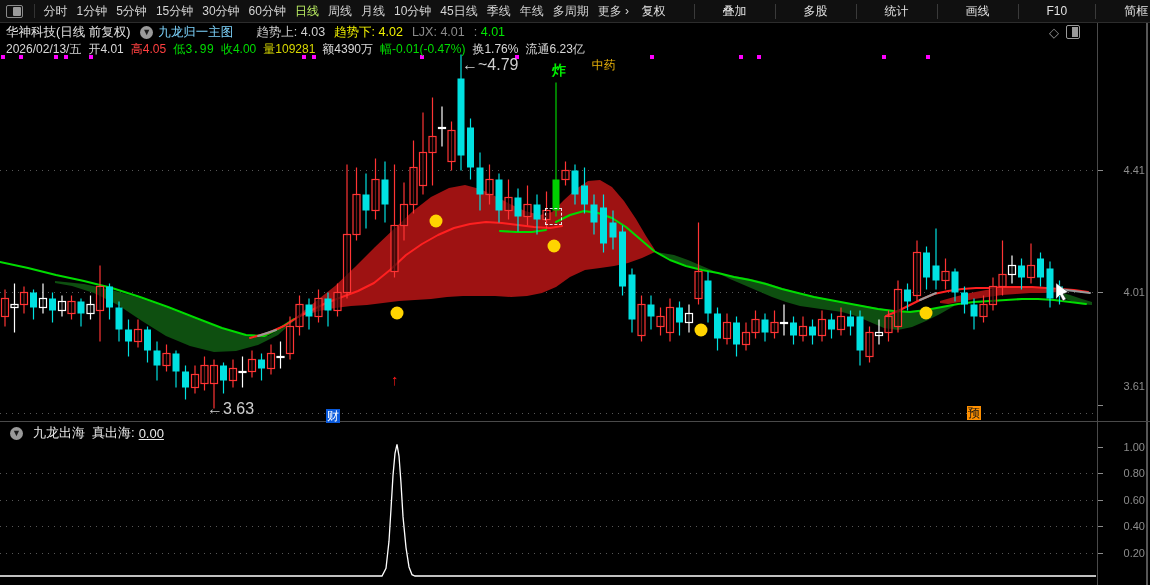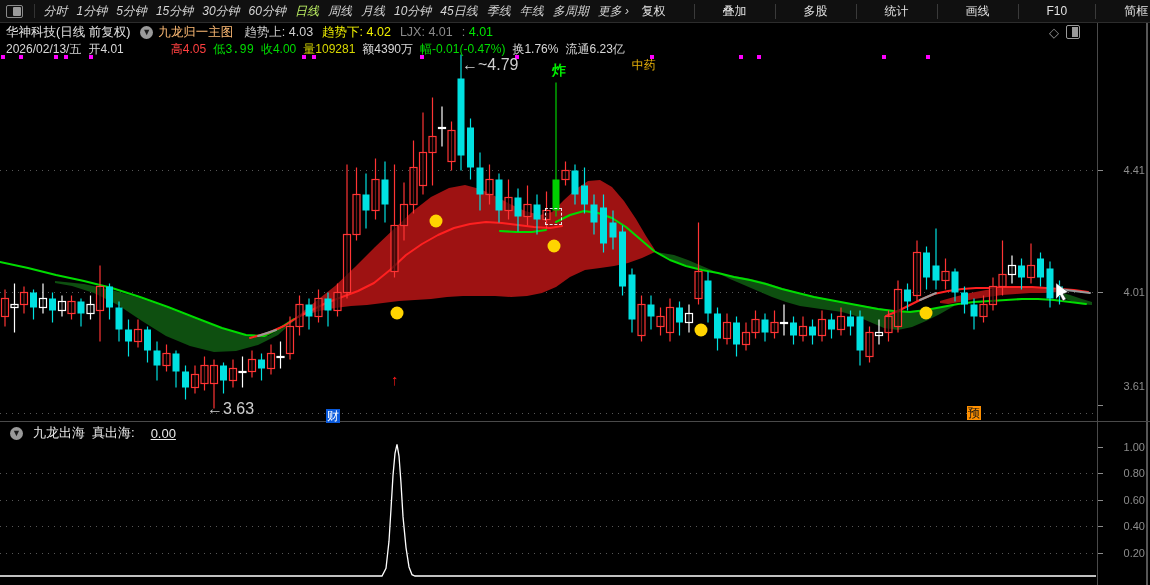--- a/index.html
+++ b/index.html
@@ -14,21 +14,21 @@
   .tb-sep{width:1px;height:14px;background:#333;margin:0 4px;flex:none;}
   .period{color:#d5d5d5;font-size:12px;padding:0 4.5px;white-space:nowrap;cursor:default;}
   .period.active{color:#bef264;}
   .right-btns{margin-left:auto;display:flex;align-items:center;height:100%;gap:20px;}
   .rbtn{color:#e2e2e2;font-size:12px;padding:0 8px;white-space:nowrap;}
   .rsep{width:1px;height:15px;background:#3a3a3a;flex:none;}
   
   .title-row{position:absolute;top:22px;left:0;width:1094px;height:20px;display:flex;align-items:center;z-index:10;font-size:12.5px;white-space:nowrap;}
   .stock-title{color:#e6e6e6;margin:0 5px 0 6px;}
   .circ-icon{width:13px;height:13px;border-radius:50%;background:#9a9a9a;color:#1b1b1b;font-size:9px;line-height:12px;text-align:center;margin:0 5px;flex:none;}
-  .ind-title{color:#fdba74;margin-right:11px;}
+  .ind-title{color:#7dd3fc;margin-right:23px;}
   .tfield{margin-right:9px;}
   .hdr-icons{margin-left:auto;display:flex;align-items:center;gap:7px;margin-right:14px;}
   .diamond{color:#9a9a9a;font-size:13px;line-height:13px;}
   .half-sq{width:12px;height:12px;border:1px solid #9a9a9a;border-radius:2px;position:relative;}
   .half-sq::after{content:"";position:absolute;right:1px;top:1px;bottom:1px;width:50%;background:#9a9a9a;}
   
   .info-row{position:absolute;top:41px;left:0;height:16px;display:flex;align-items:center;z-index:10;font-size:12px;padding-left:6px;white-space:nowrap;}
   .ifield{margin-right:7px;}
   
   .ov{position:absolute;z-index:6;white-space:nowrap;}
@@ -327,21 +327,21 @@
         <circle cx="701" cy="330" r="6.5" fill="#ffd400"></circle>
         <circle cx="926" cy="313" r="6.5" fill="#ffd400"></circle>
       </g>
       <polyline points="0,576 382,576 386,568.26 389,541.17 391,508.92 393,475.38 395,453.45 397,444.41999999999996 399,456.03 401,483.12 403,516.66 406,547.62 409,566.97 412,574.71 415,576 1096,576" fill="none" stroke="#ffffff" stroke-width="1.3"></polyline>
       <polygon points="1056,283 1056,299 1060,295 1063,301 1066,299 1063,294 1068,292" fill="#fff" stroke="#222" stroke-width="0.5"></polygon>
     </svg>
 
   <div class="toolbar">
     <span class="win-icon"></span>
     <span class="tb-sep"></span>
-    <div id="periods" style="display:flex;align-items:center;font-style:italic;">
+    <div id="periods" style="display:flex;align-items:center;">
         <span class="period">分时</span>
         <span class="period">1分钟</span>
         <span class="period">5分钟</span>
         <span class="period">15分钟</span>
         <span class="period">30分钟</span>
         <span class="period">60分钟</span>
         <span class="period active">日线</span>
         <span class="period">周线</span>
         <span class="period">月线</span>
         <span class="period">10分钟</span>
@@ -381,21 +381,21 @@
     <span id="title-fields"><span class="tfield"><span style="color: rgb(207, 207, 207);">趋势上: </span><span style="color: rgb(207, 207, 207);">4.03</span></span><span class="tfield"><span style="color: rgb(240, 240, 0);">趋势下: </span><span style="color: rgb(240, 240, 0);">4.02</span></span><span class="tfield"><span style="color: rgb(138, 138, 138);">LJX: </span><span style="color: rgb(138, 138, 138);">4.01</span></span><span class="tfield"><span style="color: rgb(138, 138, 138);">: </span><span style="color: rgb(0, 230, 0);">4.01</span></span></span>
     <span class="hdr-icons">
       <span class="diamond">◇</span>
       <span class="half-sq"></span>
     </span>
   </div>
 
   <div class="info-row" id="info-row">
       <span class="ifield" style="color: rgb(216, 216, 216);">2026/02/13/五</span>
       <span class="ifield" style="color: rgb(216, 216, 216);">开4.01</span>
-      <span class="ifield" style="color: rgb(255, 64, 64); margin-left: 40px;">高4.05</span>
+      <span class="ifield" style="color: rgb(255, 64, 64);">高4.05</span>
       <span class="ifield" style="color: rgb(0, 220, 0); font-family: Liberation Mono, monospace;">低3.99</span>
       <span class="ifield" style="color: rgb(0, 220, 0);">收4.00</span>
       <span class="ifield" style="color: rgb(216, 216, 0);">量109281</span>
       <span class="ifield" style="color: rgb(216, 216, 216);">额4390万</span>
       <span class="ifield" style="color: rgb(0, 220, 0);">幅-0.01(-0.47%)</span>
       <span class="ifield" style="color: rgb(216, 216, 216);">换1.76%</span>
       <span class="ifield" style="color: rgb(216, 216, 216); text-align: right;">流通6.23亿</span>
       <span class="ifield" style="color: #eab308; margin-top: 32px;">中药</span>
     </div>
 
@@ -408,21 +408,21 @@
   <div class="ov sel-box" style="left:545px;top:208px;"></div>
 
   <div class="vline" style="left:1097px;top:22px;height:563px;"></div>
   <div class="vline2" style="left:1146px;top:22px;height:563px;"></div>
   <div class="hsep" style="top:421px;"></div>
 
   <div class="sub-header">
     <span class="circ-icon">▼</span>
     <span class="sub-title">九龙出海</span>
     <span class="sub-field">真出海:</span>
-    <span class="sub-field" style="margin-left:16px;text-decoration:underline;">0.00</span>
+    <span class="sub-field" style="margin-left:4px;text-decoration:underline;">0.00</span>
   </div>
 
   <div id="axis-labels">
       <div class="tick" style="top: 170px;"></div>
       <div class="axis-label" style="top: 170px;">4.41</div>
       <div class="tick" style="top: 292px;"></div>
       <div class="axis-label" style="top: 292px;">4.01</div>
       <div class="tick" style="top: 405px;"></div>
       <div class="axis-label" style="top: 386px;">3.61</div>
       <div class="tick" style="top: 447px;"></div>

